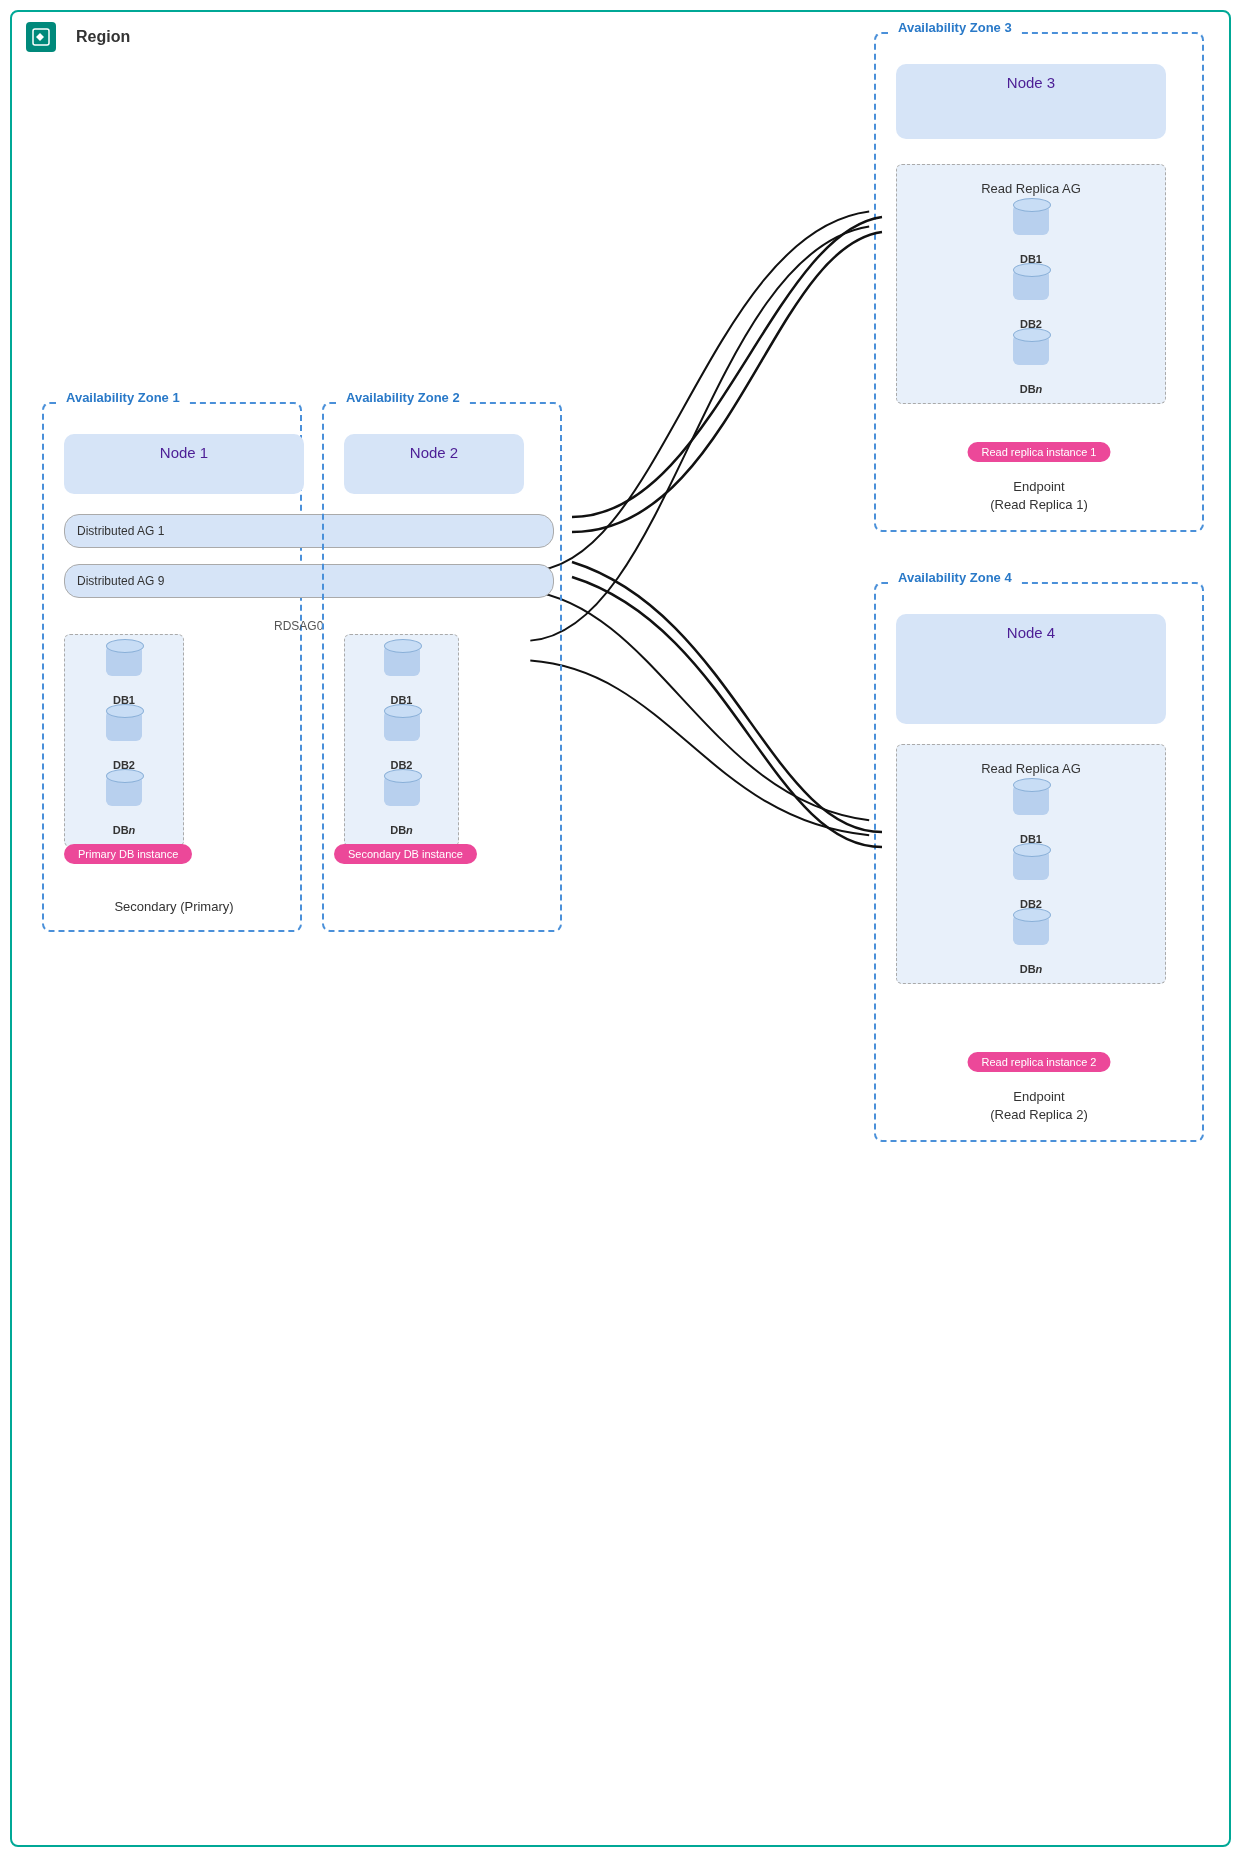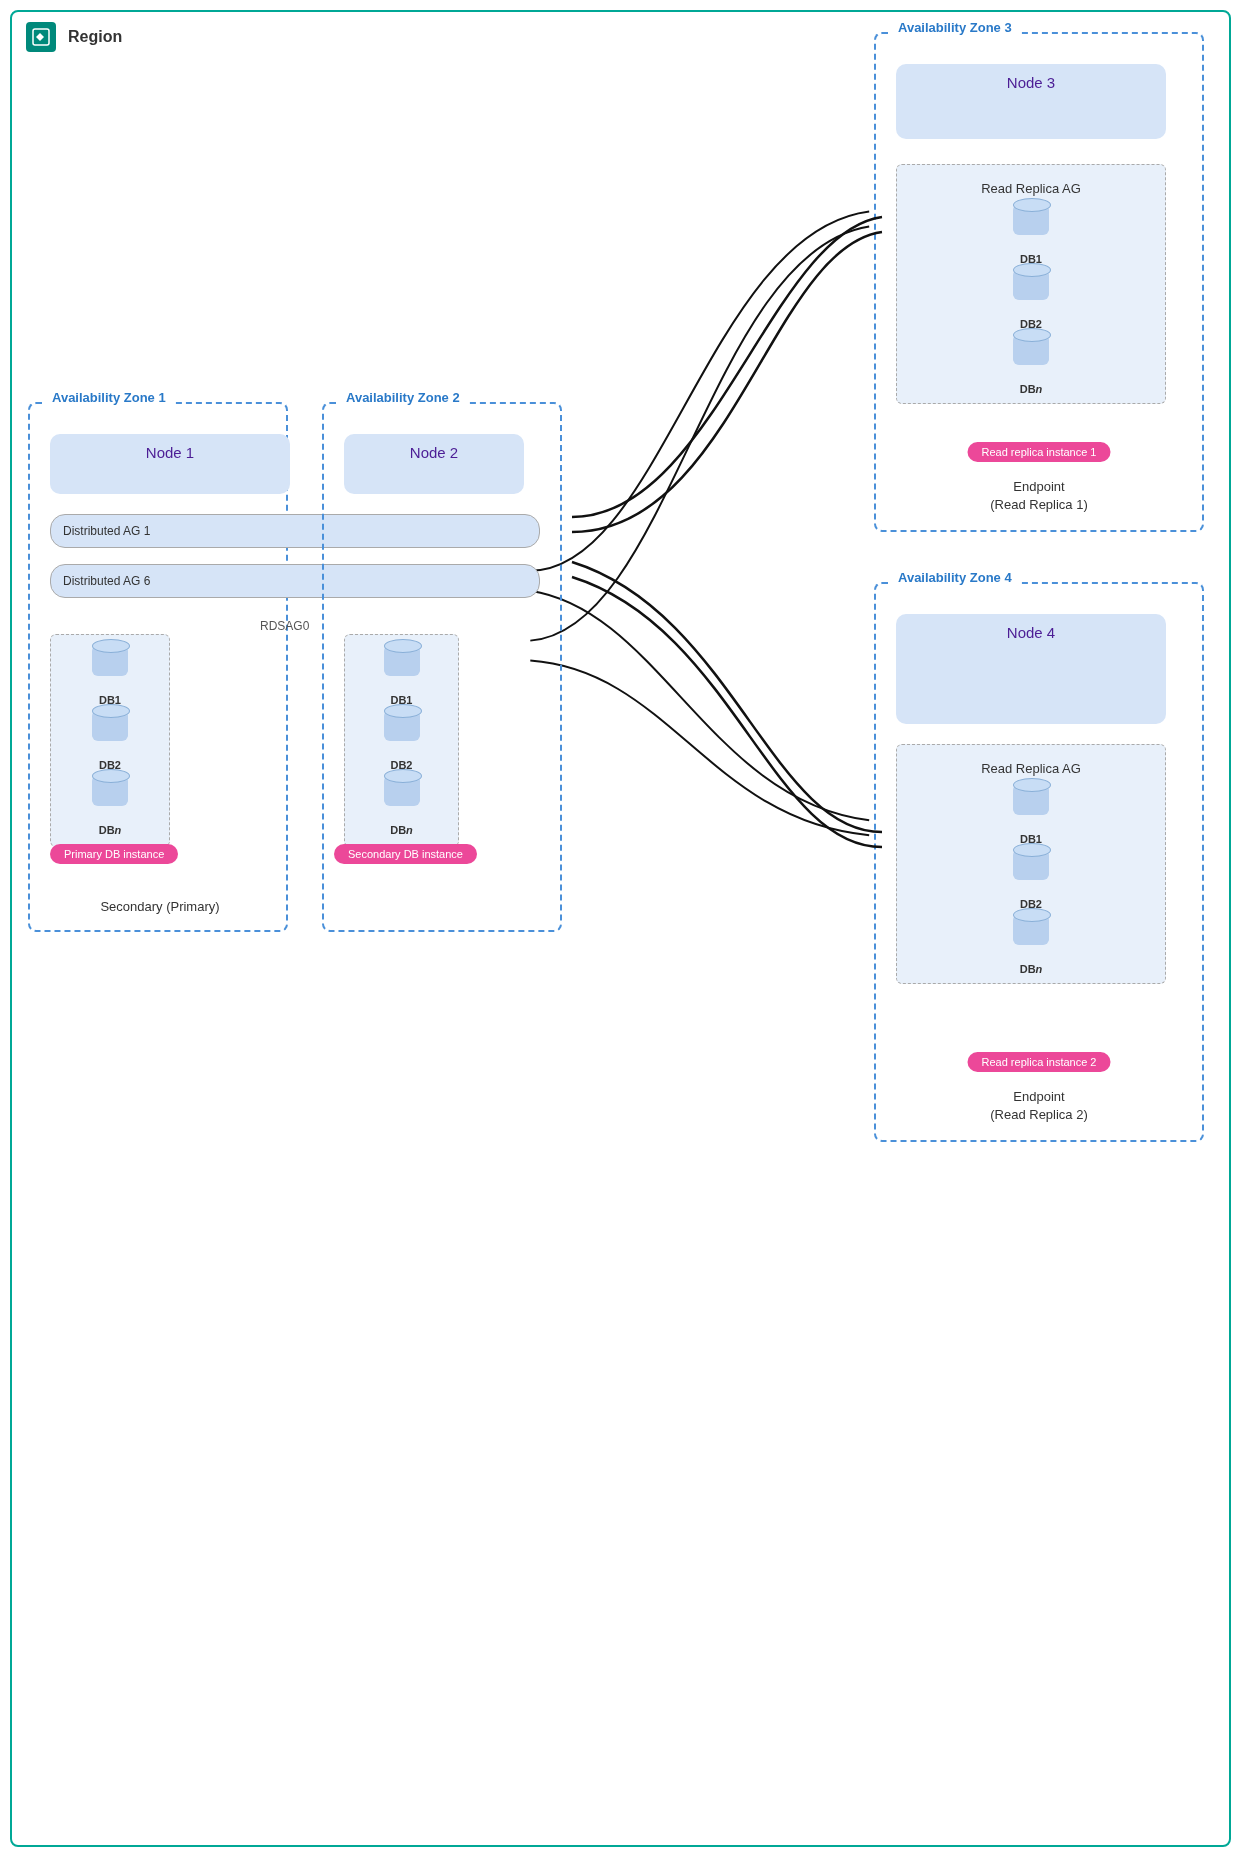--- a/index.html
+++ b/index.html
@@ -19,21 +19,21 @@
       bottom: 10px;
       border: 2px solid #00a896;
       border-radius: 8px;
       background: #fff;
     }
 
     .region-header {
       display: flex;
       align-items: center;
       padding: 10px 14px;
-      gap: 12px;
+      gap: 20px;
     }
 
     .region-icon {
       width: 30px;
       height: 30px;
       background: #00897b;
       border-radius: 4px;
       display: flex;
       align-items: center;
       justify-content: center;
@@ -62,21 +62,21 @@
       left: 16px;
       background: #fff;
       padding: 0 6px;
       font-size: 13px;
       font-weight: 600;
       color: #2979c8;
     }
 
     
     .az1 {
-      left: 16px;
+      left: 30px;
       top: 390px;
       width: 260px;
       height: 530px;
     }
 
     
     .az2 {
       left: 310px;
       top: 390px;
       width: 240px;
@@ -298,21 +298,21 @@
 
     <div class="node-box node1">
       <div class="node-label">Node 1</div>
     </div>
 
     <div class="dist-ag-bar" style="top:110px;left:20px;width:490px;height:34px;">
       <span>Distributed AG 1</span>
     </div>
 
     <div class="dist-ag-bar" style="top:160px;left:20px;width:490px;height:34px;">
-      <span>Distributed AG 6</span>
+      <span>Distributed AG 9</span>
     </div>
 
     <div class="rdsag-label" style="top:215px;left:230px;">RDSAG0</div>
 
     <div class="db-cluster" style="top:230px;left:20px;width:120px;">
       <div class="db-cylinder">
         <div class="db-cyl-shape"></div>
         <div class="db-name">DB1</div>
       </div>
       <div class="db-cylinder">

